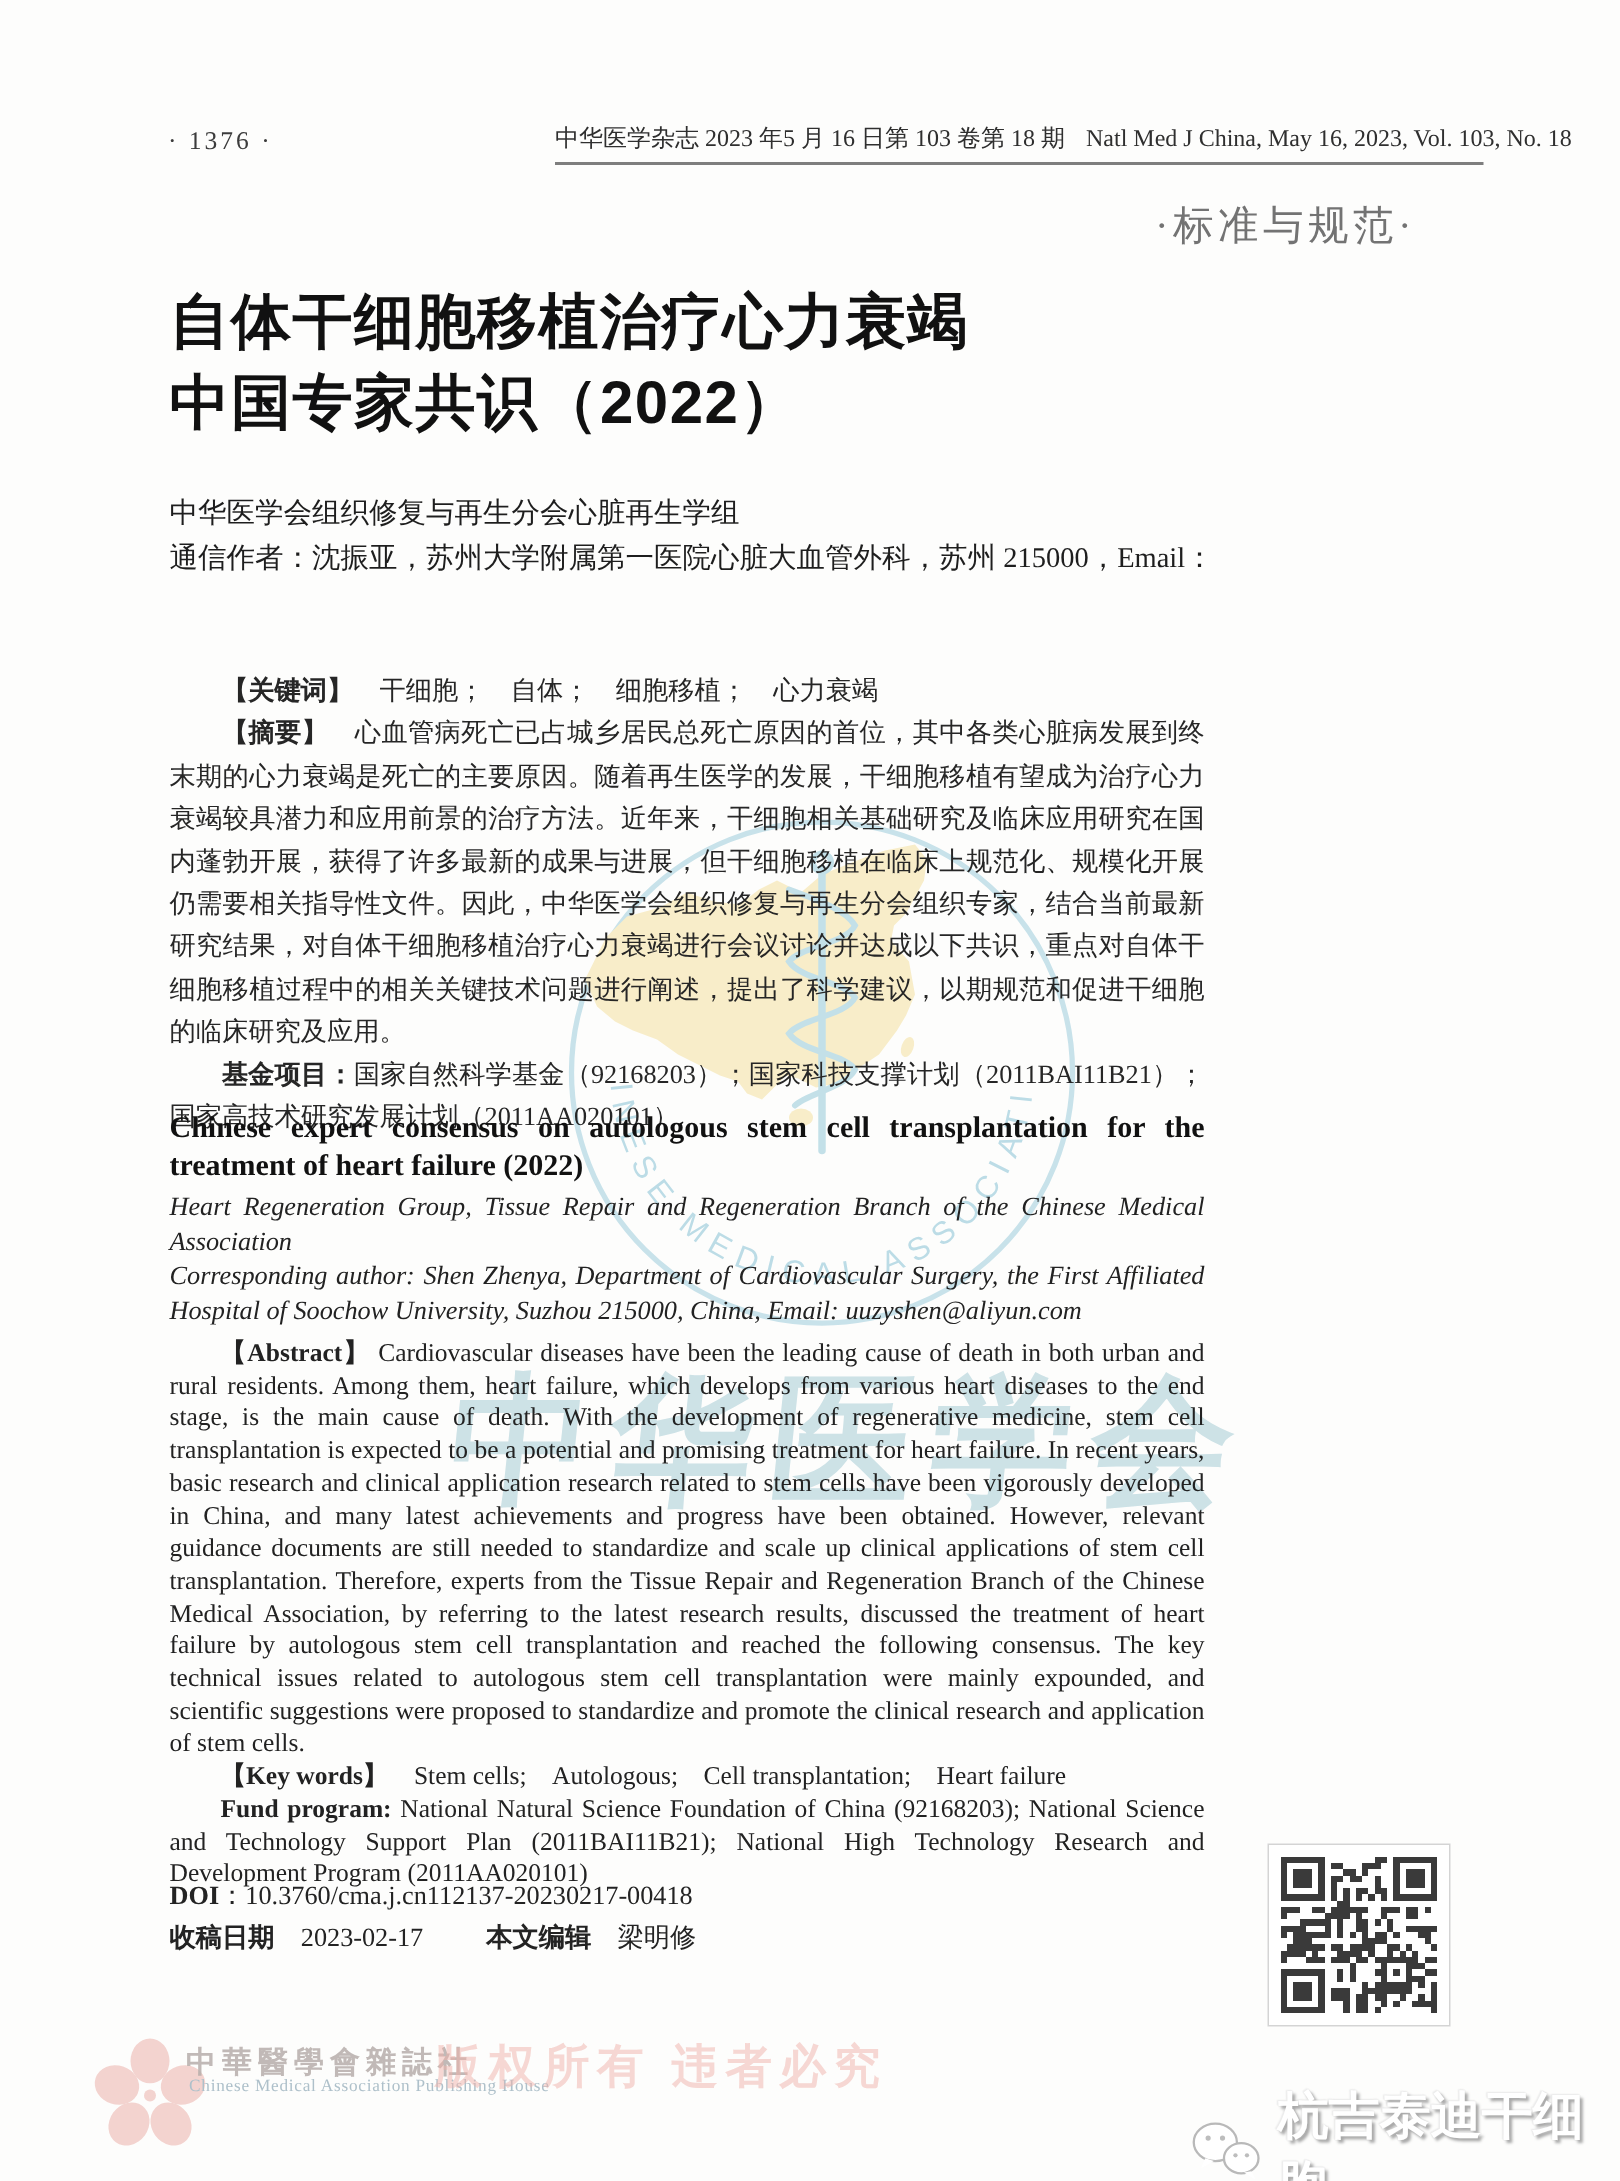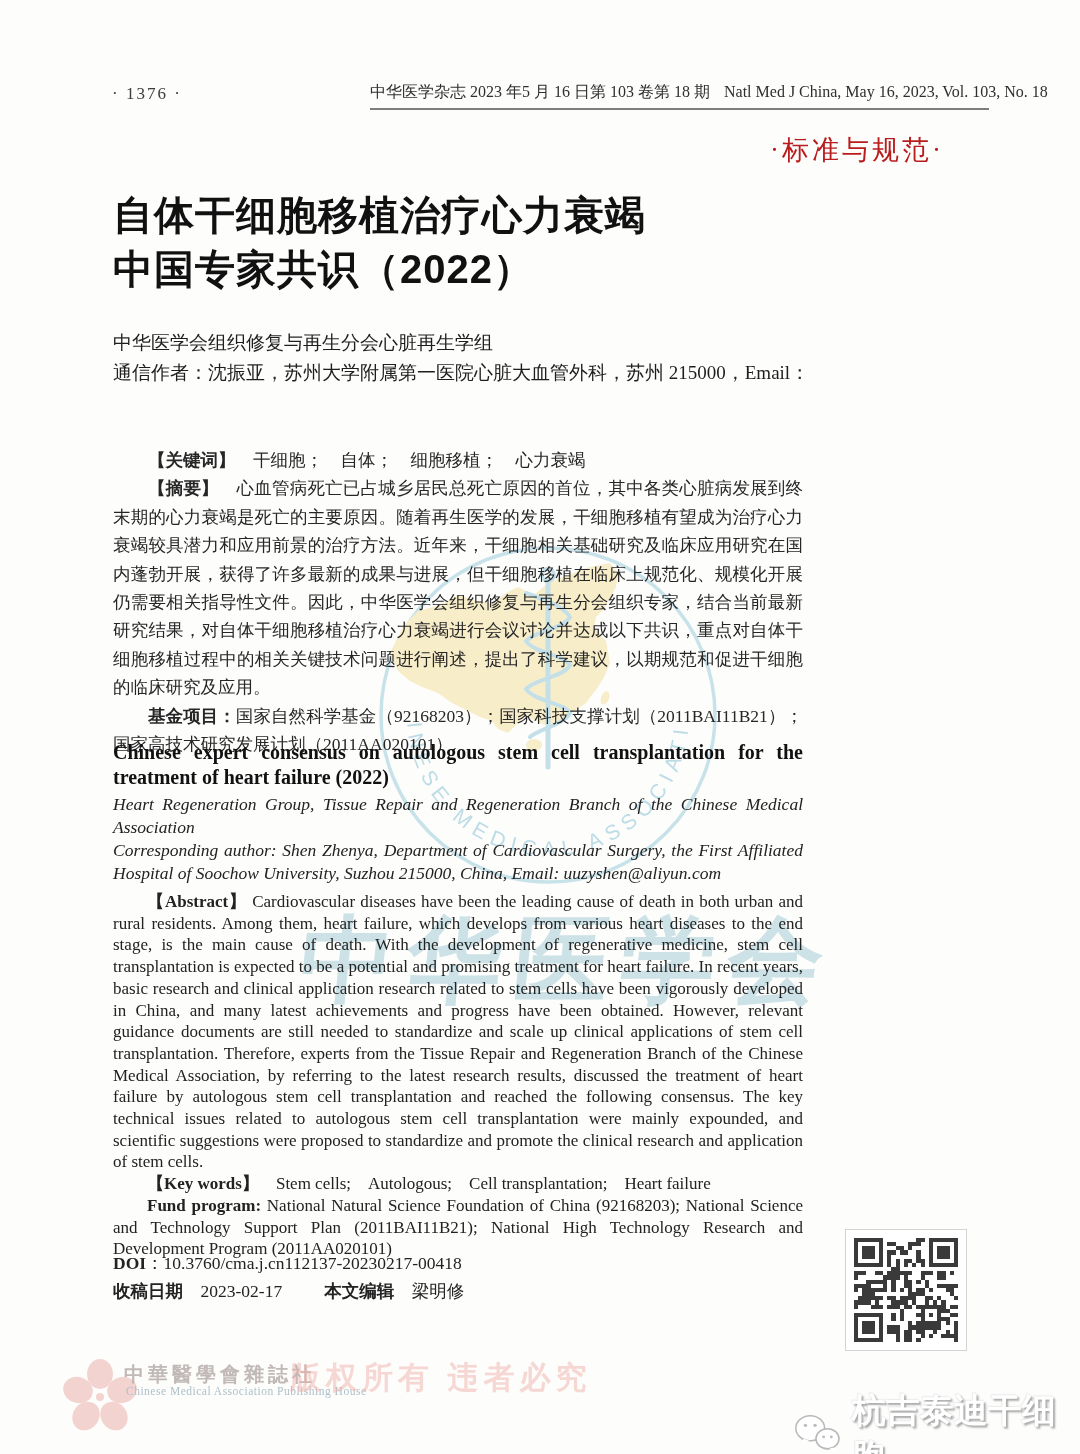--- a/index.html
+++ b/index.html
@@ -8,21 +8,21 @@
     background:#fdfdfc;overflow:hidden;
     font-family:"Liberation Serif","DejaVu Serif",serif;color:#2b2b2b;
   }
   .abs{position:absolute;}
   .hei{font-family:"Liberation Sans","DejaVu Sans",sans-serif;font-weight:bold;}
   
   .pageno{left:112px;top:84px;font-size:17px;letter-spacing:2px;color:#3c3c3c;}
   .journal-line{left:370px;top:82px;width:620px;font-size:16px;color:#2f2f2f;white-space:nowrap;}
   .journal-line .en{margin-left:14px;}
   .header-rule{left:370px;top:108px;width:619px;height:2px;background:#7e7e7e;}
-  .column-label{left:770px;top:132px;font-size:27px;letter-spacing:3px;color:#b91c1c;}
+  .column-label{left:770px;top:132px;font-size:27px;letter-spacing:3px;color:#737373;}
   
   .title{left:113px;top:188px;font-size:40px;line-height:54px;font-weight:bold;color:#111;
          font-family:"Liberation Sans","DejaVu Sans",sans-serif;letter-spacing:1px;}
   .authors{left:113px;top:328px;font-size:19px;line-height:30px;color:#1e1e1e;}
   
   .cn-block{left:113px;top:446px;width:690px;font-size:17.5px;line-height:28.4px;text-align:justify;color:#262626;}
   .cn-block p{margin:0;text-indent:2em;}
   
   .en-block{left:113px;top:740px;width:690px;color:#222;}
   .en-title{font-size:20px;line-height:25px;font-weight:bold;color:#111;text-align:justify;margin:0 0 3px 0;}

